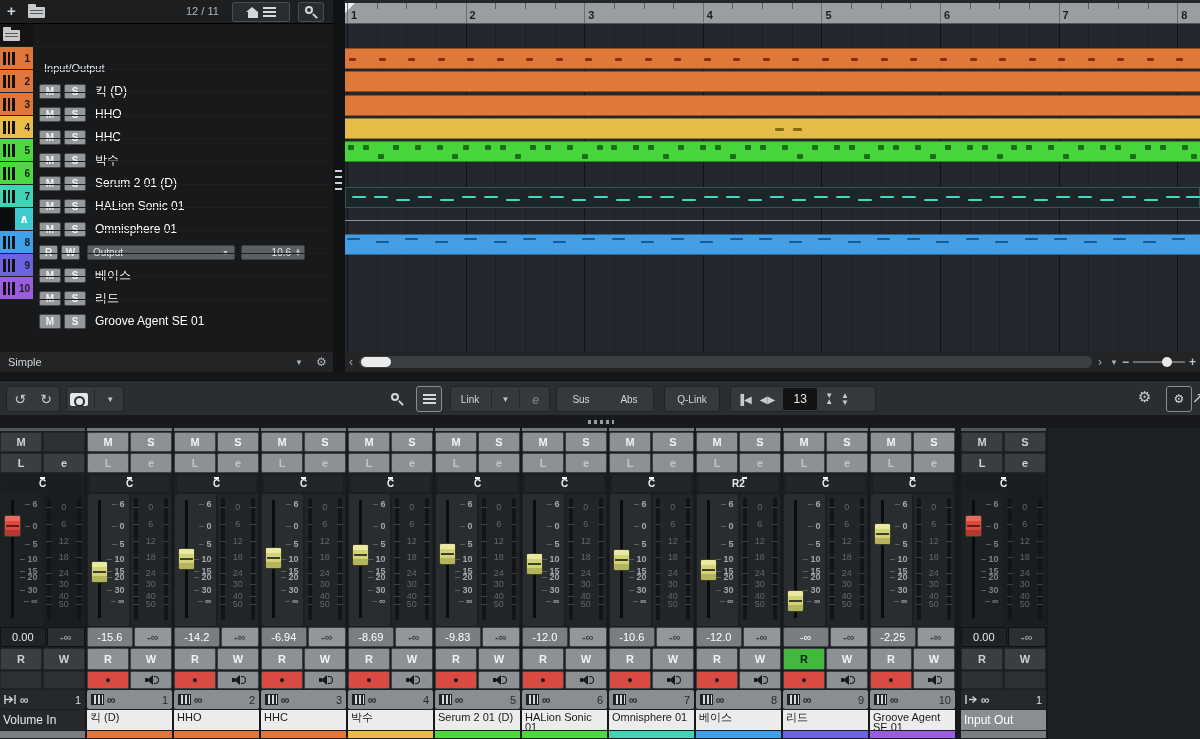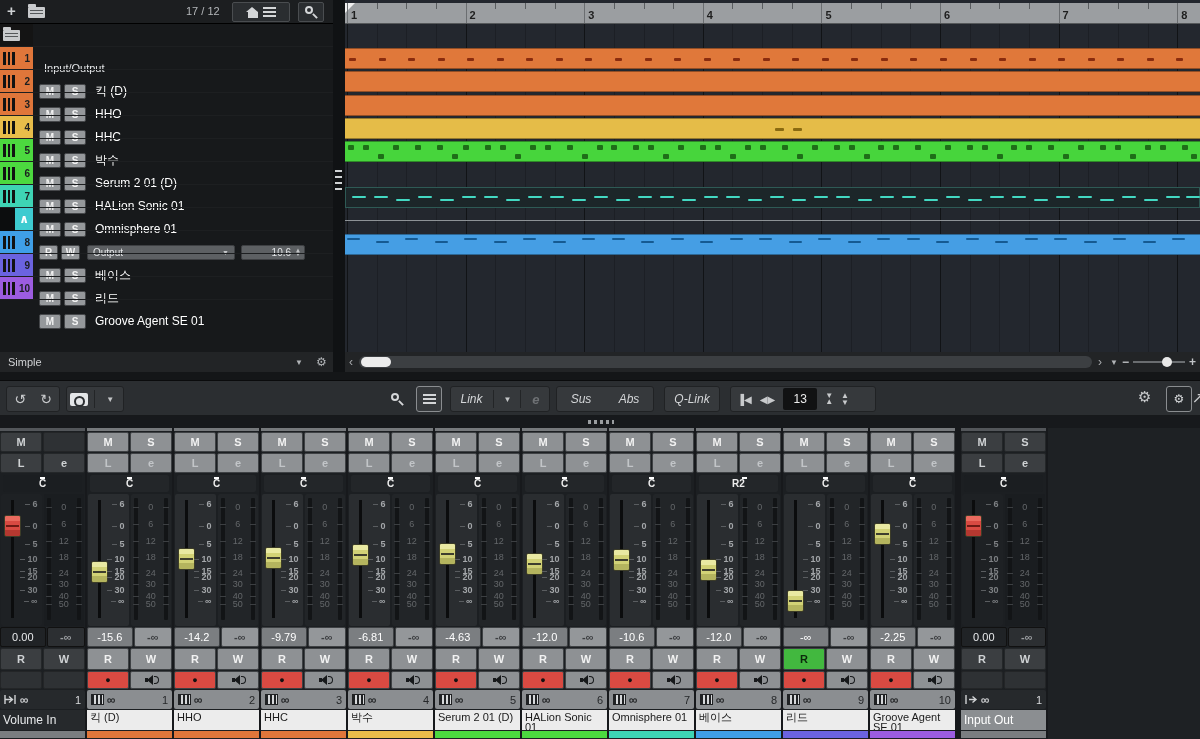--- a/index.html
+++ b/index.html
@@ -87,21 +87,21 @@
   #hscroll .zoomer { position:relative; width:74px; height:14px; margin-right:4px; display:flex; align-items:center; }
   #hscroll .zoomer .zline { flex:1; height:2px; background:#6a6d70; margin:0 4px; position:relative; }
   #hscroll .zoomer .zknob { position:absolute; left:55%; top:-4px; width:10px; height:10px; border-radius:50%; background:#e8e8e8; }
   #hscroll .zoomer .zm, #hscroll .zoomer .zp { color:#c0c3c6; font-size:12px; font-weight:bold; }
 
   
   #mixer { position:absolute; top:372px; left:0; width:1200px; height:367px; background:#141618; }
   #mtb { position:absolute; top:8px; left:0; width:1200px; height:36px; background:#2b2e31; border-top:1px solid #0a0b0c; border-bottom:1px solid #17191b; }
   .mgrp { position:absolute; top:5px; height:26px; background:#36393c; border:1px solid #202224; border-radius:3px; display:flex; align-items:center; justify-content:space-around; color:#c8cacc; }
   .mgrp .sep { width:1px; height:18px; background:#232527; }
-  .mtxt { font-size:12px; color:#d4d6d8; padding:0 8px;font-style:italic; }
+  .mtxt { font-size:10px; color:#d4d6d8; padding:0 8px; }
   .smalldd { font-size:8px; color:#c4c6c8; padding:0 6px; }
   .dimE { font-size:13px; color:#6e7174; font-weight:bold; font-style:italic; padding:0 8px; }
   .camico { position:relative; width:18px; height:13px; background:#e4e6e8; border-radius:2px; }
   .camico:after { content:""; position:absolute; right:3px; top:3px; width:7px; height:7px; border:2px solid #2b2e31; border-radius:50%; }
   .numbox { background:#111213; color:#ececec; font-size:12px; width:34px; height:22px; display:flex; align-items:center; justify-content:center; border-radius:2px; }
   .hrglass { display:flex; flex-direction:column; align-items:center; line-height:6px; font-size:8px; color:#c8cacc; }
   .udspin { display:flex; flex-direction:column; align-items:center; line-height:7px; font-size:8px; color:#c8cacc; }
   .mico { color:#c8cacc; font-size:14px; }
   #mtb .gearbtn { position:absolute; top:7px; font-size:15px; color:#c8cacc; }
   #mtb .gearbox { position:absolute; top:5px; width:26px; height:26px; border:1px solid #8a8d90; border-radius:3px; display:flex; align-items:center; justify-content:center; color:#d8dadc; font-size:12px; background:#26292c; }
@@ -170,21 +170,21 @@
 </head>
 <body>
 
 <div id="project">
   <div id="ltb">
     <span class="plus">+</span>
     <span class="foldico">
         <i style="top:3px"></i>
         <i style="top:6px"></i>
       </span>
-    <span class="cnt">17 / 12</span>
+    <span class="cnt">12 / 11</span>
     <span class="tbbox" id="homelist">
       <span class="housico">
           <span class="roof"></span>
           <span class="base"></span>
         </span>
       <span class="listico"></span>
     </span>
     <span class="tbbox" id="searchbox">
       <span class="magico">
           <span class="lens"></span>
@@ -865,21 +865,21 @@
             <span class="mscale" style="top: 23%;">6</span>
             <span class="mscale" style="top: 35.5%;">12</span>
             <span class="mscale" style="top: 48%;">18</span>
             <span class="mscale" style="top: 60%;">24</span>
             <span class="mscale" style="top: 68.5%;">30</span>
             <span class="mscale" style="top: 77%;">40</span>
             <span class="mscale" style="top: 83.5%;">50</span>
           </div>
         </div>
         <div class="srow valrow">
-          <span class="cell vol">-9.79</span>
+          <span class="cell vol">-6.94</span>
           <span class="cell peak">-∞</span>
         </div>
         <div class="srow h22">
           <span class="cell">R</span>
           <span class="cell">W</span>
         </div>
         <div class="srow h18">
           <span class="cell rec">●</span>
           <span class="cell">
             <span class="spk">
@@ -933,21 +933,21 @@
             <span class="mscale" style="top: 23%;">6</span>
             <span class="mscale" style="top: 35.5%;">12</span>
             <span class="mscale" style="top: 48%;">18</span>
             <span class="mscale" style="top: 60%;">24</span>
             <span class="mscale" style="top: 68.5%;">30</span>
             <span class="mscale" style="top: 77%;">40</span>
             <span class="mscale" style="top: 83.5%;">50</span>
           </div>
         </div>
         <div class="srow valrow">
-          <span class="cell vol">-6.81</span>
+          <span class="cell vol">-8.69</span>
           <span class="cell peak">-∞</span>
         </div>
         <div class="srow h22">
           <span class="cell">R</span>
           <span class="cell">W</span>
         </div>
         <div class="srow h18">
           <span class="cell rec">●</span>
           <span class="cell">
             <span class="spk">
@@ -1001,21 +1001,21 @@
             <span class="mscale" style="top: 23%;">6</span>
             <span class="mscale" style="top: 35.5%;">12</span>
             <span class="mscale" style="top: 48%;">18</span>
             <span class="mscale" style="top: 60%;">24</span>
             <span class="mscale" style="top: 68.5%;">30</span>
             <span class="mscale" style="top: 77%;">40</span>
             <span class="mscale" style="top: 83.5%;">50</span>
           </div>
         </div>
         <div class="srow valrow">
-          <span class="cell vol">-4.63</span>
+          <span class="cell vol">-9.83</span>
           <span class="cell peak">-∞</span>
         </div>
         <div class="srow h22">
           <span class="cell">R</span>
           <span class="cell">W</span>
         </div>
         <div class="srow h18">
           <span class="cell rec">●</span>
           <span class="cell">
             <span class="spk">

